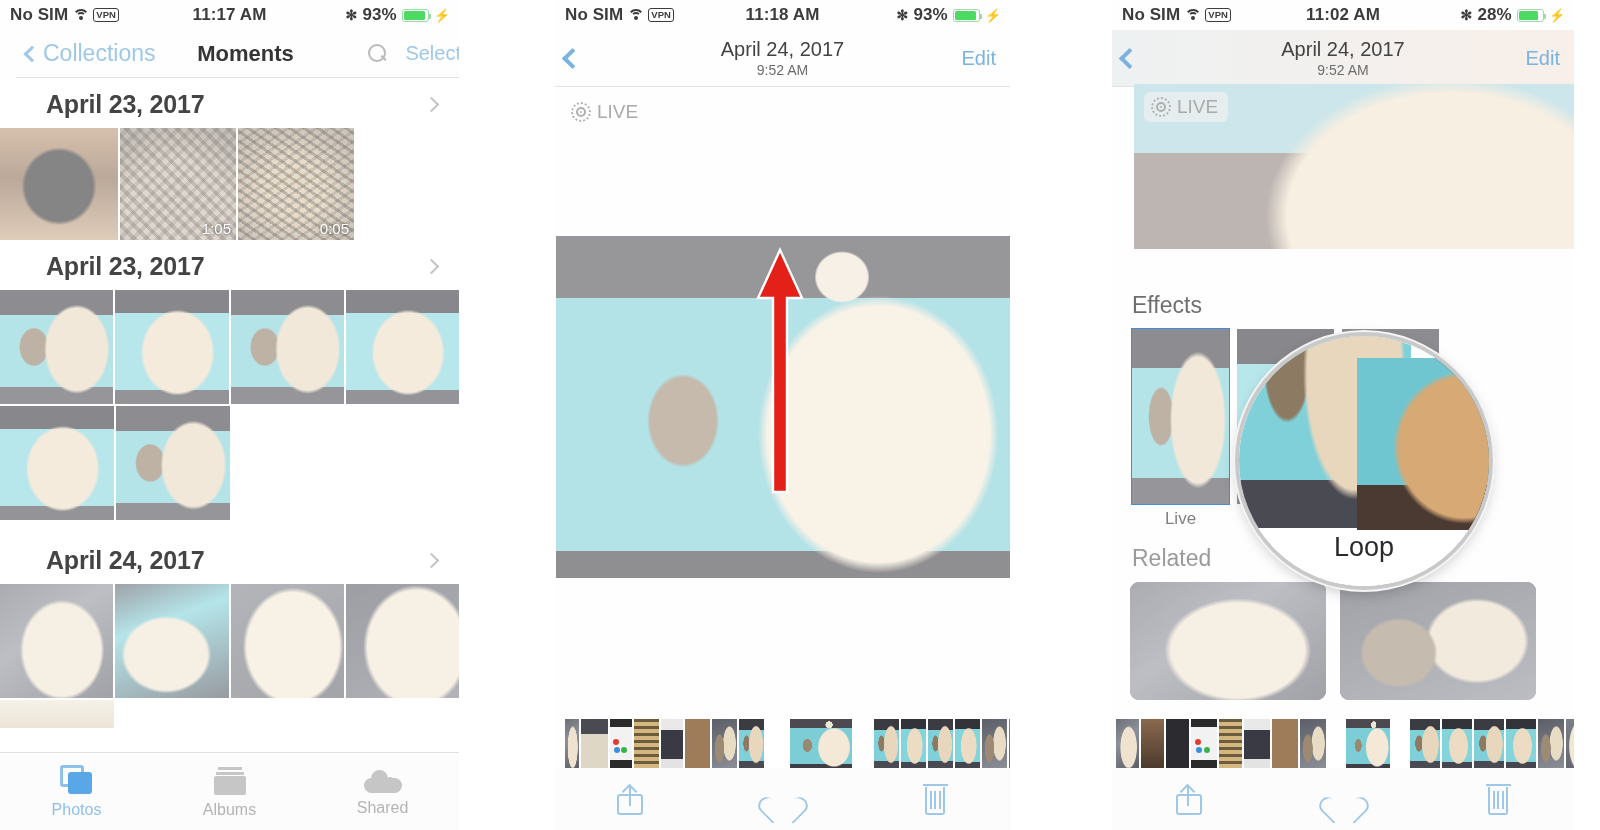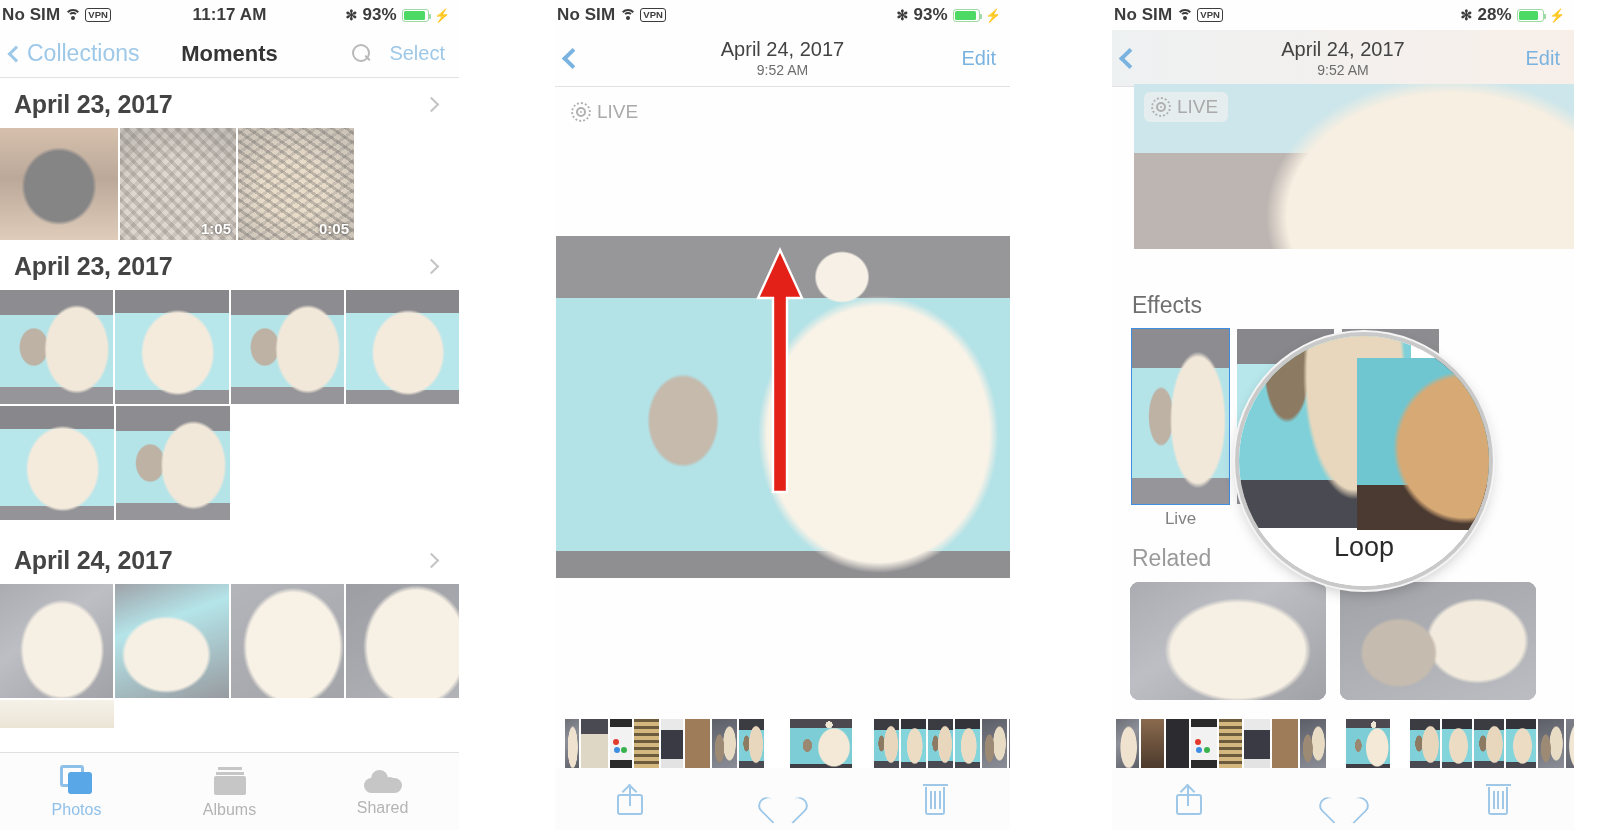--- a/index.html
+++ b/index.html
@@ -20,21 +20,21 @@
   #phone2 { left: 555px; width: 455px; }
   #phone3 { left: 1112px; width: 462px; }
 
   
   .statusbar {
     position: relative; height: 30px; width: 100%;
     display: flex; align-items: center;
     font-size: 17px; font-weight: bold; color: #3c3c3c;
     letter-spacing: .1px;
   }
-  .sb-left { position: absolute; left: 2px; display: flex; align-items: center; gap: 4px; }
+  .sb-left { position: absolute; left: 10px; display: flex; align-items: center; gap: 4px; }
   .sb-center { position: absolute; left: 0; right: 0; text-align: center; }
   .sb-right { position: absolute; right: 8px; display: flex; align-items: center; gap: 5px; }
   .vpn-badge {
     border: 1.6px solid #3c3c3c; border-radius: 3px;
     font-size: 9.5px; padding: 0px 2px; line-height: 12px; font-weight: bold;
   }
   .wifi-ico { width: 17px; height: 13px; position: relative; display:inline-block; }
   .wifi-ico span {
     position: absolute; left: 50%; transform: translateX(-50%);
     border: 2.4px solid #3c3c3c; border-bottom-color: transparent;
@@ -55,21 +55,21 @@
     background:#9fd9a3; border-radius:0 1px 1px 0;
   }
   .bolt { font-size: 13px; color:#3c3c3c; margin-left:1px; }
 
   
   .navbar {
     position: relative; width: 100%;
     display: flex; align-items: center;
     border-bottom: 1px solid #e2e2e2;
   }
-  .nav1 { height: 48px; }
+  .nav1 { height: 48px; margin-left: 16px; }
   .nav23 { height: 57px; }
   .nav-back {
     position: absolute; left: 10px; display:flex; align-items:center;
     color: #9ec8e8; font-size: 23px; gap: 2px; cursor: pointer;
   }
   .nav3 .nav-back, .nav2 .nav-back { color: #7ab3e0; }
   .chev-l {
     width: 12px; height: 12px; border-left: 3px solid currentColor;
     border-bottom: 3px solid currentColor; transform: rotate(45deg);
     display:inline-block; margin-right: 3px;
@@ -94,31 +94,32 @@
   .search-ico:after {
     content:""; position:absolute; left:12px; top:12.5px; width:7px; height:2.2px;
     background:#b9b9b9; transform: rotate(45deg); border-radius:2px;
   }
 
   
   .scroll1 { position:relative; height: 673px; overflow:hidden; background:#fff; }
   .sect-head {
     display:flex; align-items:center; justify-content:space-between;
     padding: 12px 14px 9px 14px;
+    margin-left: 32px;
   }
   .sect-title { font-size: 25px; font-weight: 600; color: #444; letter-spacing:-.2px; }
   .chev-r {
     width: 11px; height: 11px; border-right: 2.4px solid #c4c4c4;
     border-top: 2.4px solid #c4c4c4; transform: rotate(45deg); margin-right:8px;
   }
   .grid-row { display:flex; gap: 2px; }
   .cell { position:relative; overflow:hidden; background:#cfcfcf; }
   .cell .dur {
     position:absolute; right:5px; bottom:3px; color:#fff; font-size:15px;
-    font-weight:bold; text-shadow: 0 0 3px rgba(0,0,0,.6);
+    font-weight:normal; text-shadow: 0 0 3px rgba(0,0,0,.6);
   }
 
   
   .ph { position:absolute; inset:0; }
   .veil { position:absolute; inset:0; background: rgba(255,255,255,.42); }
 
   .p-store { background:
       radial-gradient(ellipse 55% 60% at 50% 52%, #2d2d30 0 52%, rgba(45,45,48,0) 58%),
       linear-gradient(180deg,#b99372 0%,#8a6a50 45%,#c8a888 100%),
       linear-gradient(90deg,#5e8fb5 0 18%, #b7b05a 18% 32%, #9a5f55 32% 46%, #6f8f5c 46% 62%, #b38b5b 62% 100%); }
@@ -412,20 +413,21 @@
     <div class="statusbar">
       <div class="sb-left">
         <span>No SIM</span>
         <span class="wifi-ico">
             <span class="w1"></span>
             <span class="w2"></span>
             <span class="w3"></span>
           </span>
         <span class="vpn-badge">VPN</span>
       </div>
+      <div class="sb-center">11:18 AM</div>
       <div class="sb-right">
         <span class="bt-ico">✻</span>
         <span>93%</span>
         <span class="battery">
             <span class="fill" style="width:21px"></span>
           </span>
         <span class="bolt">⚡</span>
       </div>
     </div>
 
@@ -537,20 +539,21 @@
     <div class="statusbar">
       <div class="sb-left">
         <span>No SIM</span>
         <span class="wifi-ico">
             <span class="w1"></span>
             <span class="w2"></span>
             <span class="w3"></span>
           </span>
         <span class="vpn-badge">VPN</span>
       </div>
+      <div class="sb-center">11:02 AM</div>
       <div class="sb-right">
         <span class="bt-ico">✻</span>
         <span>28%</span>
         <span class="battery">
             <span class="fill" style="width:19px"></span>
           </span>
         <span class="bolt">⚡</span>
       </div>
     </div>
 

